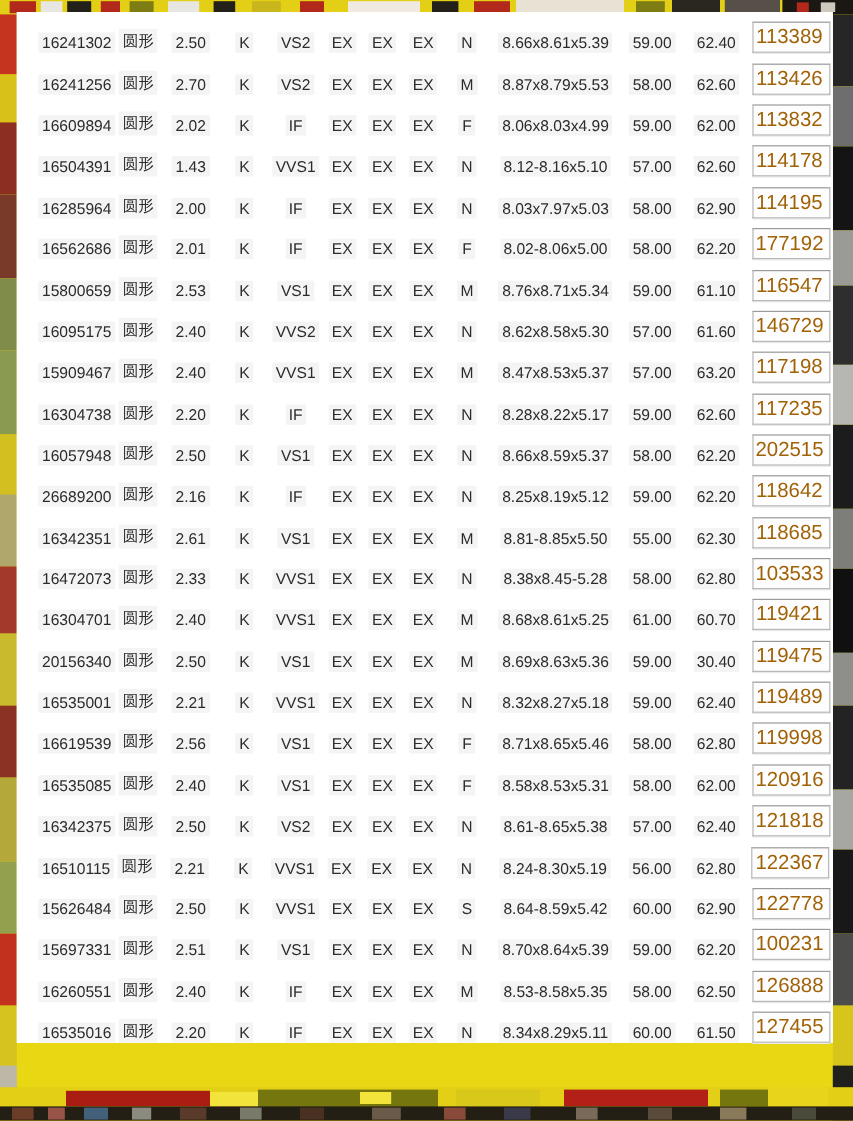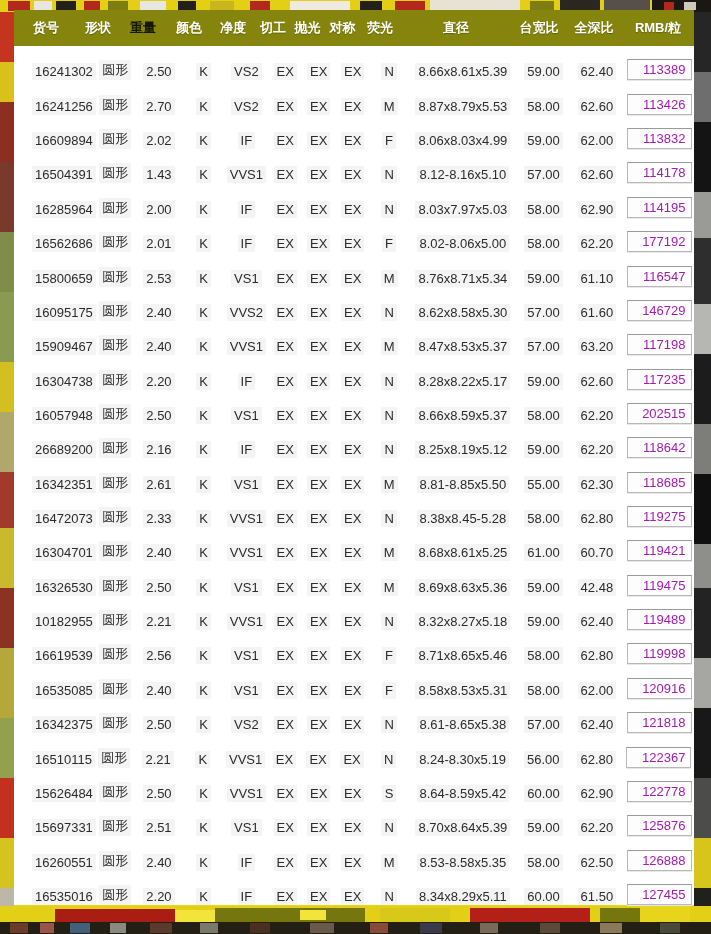--- a/index.html
+++ b/index.html
@@ -49,21 +49,21 @@
   .c5{width:34px;} .c6{width:35px;} .c7{width:35px;} .c8{width:40px;}
   .c9{width:112px;} .c10{width:54px;} .c11{width:56px;} .c12{width:72px;}
   .price-box{
     display:inline-block;
     width:56px;
     padding:2px 5px 2px 2px;
     border:1px solid #b8b8b8;
     border-top-color:#9a9a9a;
     background:#fdfdfd;
     text-align:right;
-    font-size:13px; color:#a21caf;
+    font-size:17px; color:#a16207;
     box-shadow:0 1px 0 #e9e9e9;
   }
 </style>
 </head>
 <body>
 
 <div class="stage">
 
   <svg class="bg" viewBox="0 0 711 934" preserveAspectRatio="none" aria-hidden="true">
     <rect x="0" y="0" width="711" height="934" fill="#e9d713"></rect>
@@ -143,35 +143,20 @@
     <rect x="310" y="923" width="24" height="10" fill="#6a5a4a"></rect>
     <rect x="370" y="923" width="18" height="10" fill="#8a4a3a"></rect>
     <rect x="420" y="923" width="22" height="10" fill="#3a3a4a"></rect>
     <rect x="480" y="923" width="18" height="10" fill="#7a6a5a"></rect>
     <rect x="540" y="923" width="20" height="10" fill="#5a4a3a"></rect>
     <rect x="600" y="923" width="22" height="10" fill="#8a7a5a"></rect>
     <rect x="660" y="923" width="20" height="10" fill="#4a4a3a"></rect>
   </svg>
 
   <div class="table-wrap">
-    <div class="thead" style="background: rgb(133, 133, 14);">
-        <div class="hcell c0">货号</div>
-        <div class="hcell c1">形状</div>
-        <div class="hcell c2 active">重量</div>
-        <div class="hcell c3">颜色</div>
-        <div class="hcell c4">净度</div>
-        <div class="hcell c5">切工</div>
-        <div class="hcell c6">抛光</div>
-        <div class="hcell c7">对称</div>
-        <div class="hcell c8">荧光</div>
-        <div class="hcell c9">直径</div>
-        <div class="hcell c10">台宽比</div>
-        <div class="hcell c11">全深比</div>
-        <div class="hcell c12">RMB/粒</div>
-      </div>
     <div class="tbody">
         <div class="row">
           <div class="cell c0">
             <span class="v">16241302</span>
           </div>
           <div class="cell c1">
             <span class="v">圆形</span>
           </div>
           <div class="cell c2">
             <span class="v">2.50</span>
@@ -730,21 +715,21 @@
           <div class="cell c9">
             <span class="v">8.38x8.45-5.28</span>
           </div>
           <div class="cell c10">
             <span class="v">58.00</span>
           </div>
           <div class="cell c11">
             <span class="v">62.80</span>
           </div>
           <div class="cell c12">
-            <span class="price-box">119275</span>
+            <span class="price-box">103533</span>
           </div>
         </div>
         <div class="row">
           <div class="cell c0">
             <span class="v">16304701</span>
           </div>
           <div class="cell c1">
             <span class="v">圆形</span>
           </div>
           <div class="cell c2">
@@ -776,21 +761,21 @@
           </div>
           <div class="cell c11">
             <span class="v">60.70</span>
           </div>
           <div class="cell c12">
             <span class="price-box">119421</span>
           </div>
         </div>
         <div class="row">
           <div class="cell c0">
-            <span class="v">16326530</span>
+            <span class="v">20156340</span>
           </div>
           <div class="cell c1">
             <span class="v">圆形</span>
           </div>
           <div class="cell c2">
             <span class="v">2.50</span>
           </div>
           <div class="cell c3">
             <span class="v">K</span>
           </div>
@@ -809,29 +794,29 @@
           <div class="cell c8">
             <span class="v">M</span>
           </div>
           <div class="cell c9">
             <span class="v">8.69x8.63x5.36</span>
           </div>
           <div class="cell c10">
             <span class="v">59.00</span>
           </div>
           <div class="cell c11">
-            <span class="v">42.48</span>
+            <span class="v">30.40</span>
           </div>
           <div class="cell c12">
             <span class="price-box">119475</span>
           </div>
         </div>
         <div class="row">
           <div class="cell c0">
-            <span class="v">10182955</span>
+            <span class="v">16535001</span>
           </div>
           <div class="cell c1">
             <span class="v">圆形</span>
           </div>
           <div class="cell c2">
             <span class="v">2.21</span>
           </div>
           <div class="cell c3">
             <span class="v">K</span>
           </div>
@@ -1099,21 +1084,21 @@
           <div class="cell c9">
             <span class="v">8.70x8.64x5.39</span>
           </div>
           <div class="cell c10">
             <span class="v">59.00</span>
           </div>
           <div class="cell c11">
             <span class="v">62.20</span>
           </div>
           <div class="cell c12">
-            <span class="price-box">125876</span>
+            <span class="price-box">100231</span>
           </div>
         </div>
         <div class="row">
           <div class="cell c0">
             <span class="v">16260551</span>
           </div>
           <div class="cell c1">
             <span class="v">圆形</span>
           </div>
           <div class="cell c2">

